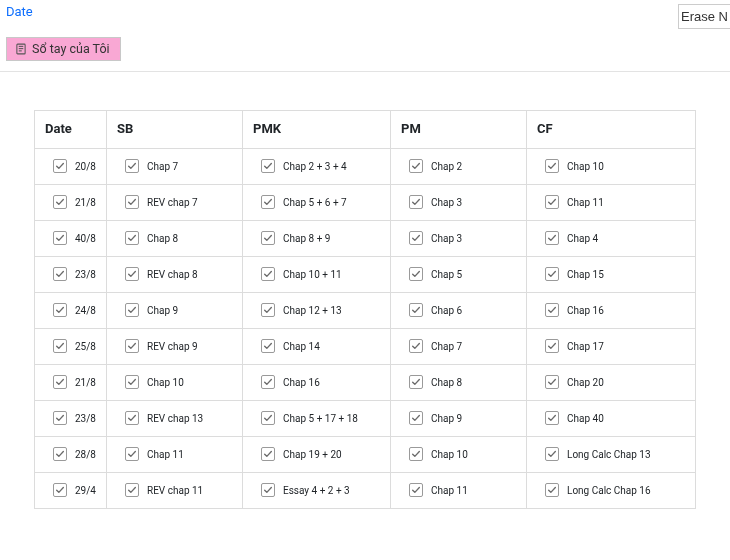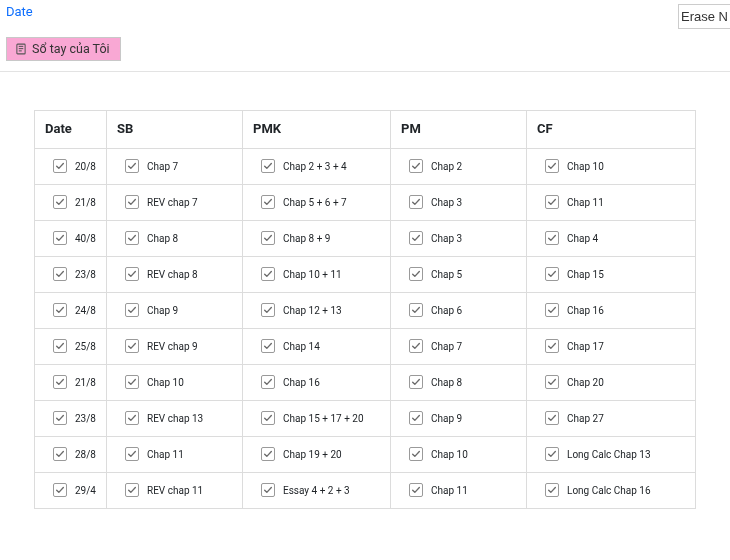--- a/index.html
+++ b/index.html
@@ -528,41 +528,41 @@
               <span>REV chap 13</span>
             </div>
           </td>
           <td>
             <div class="cell">
               <span class="chk">
                 <svg width="10" height="10" viewBox="0 0 12 12">
                   <path d="M2 6.2 L4.6 8.8 L10 3" fill="none" stroke="#6b6b6b" stroke-width="1.6" stroke-linecap="round" stroke-linejoin="round"></path>
                 </svg>
               </span>
-              <span>Chap 15 + 17 + 20</span>
+              <span>Chap 5 + 17 + 18</span>
             </div>
           </td>
           <td>
             <div class="cell">
               <span class="chk">
                 <svg width="10" height="10" viewBox="0 0 12 12">
                   <path d="M2 6.2 L4.6 8.8 L10 3" fill="none" stroke="#6b6b6b" stroke-width="1.6" stroke-linecap="round" stroke-linejoin="round"></path>
                 </svg>
               </span>
               <span>Chap 9</span>
             </div>
           </td>
           <td>
             <div class="cell">
               <span class="chk">
                 <svg width="10" height="10" viewBox="0 0 12 12">
                   <path d="M2 6.2 L4.6 8.8 L10 3" fill="none" stroke="#6b6b6b" stroke-width="1.6" stroke-linecap="round" stroke-linejoin="round"></path>
                 </svg>
               </span>
-              <span>Chap 27</span>
+              <span>Chap 40</span>
             </div>
           </td>
         </tr>
         <tr>
           <td>
             <div class="cell">
               <span class="chk">
                 <svg width="10" height="10" viewBox="0 0 12 12">
                   <path d="M2 6.2 L4.6 8.8 L10 3" fill="none" stroke="#6b6b6b" stroke-width="1.6" stroke-linecap="round" stroke-linejoin="round"></path>
                 </svg>

